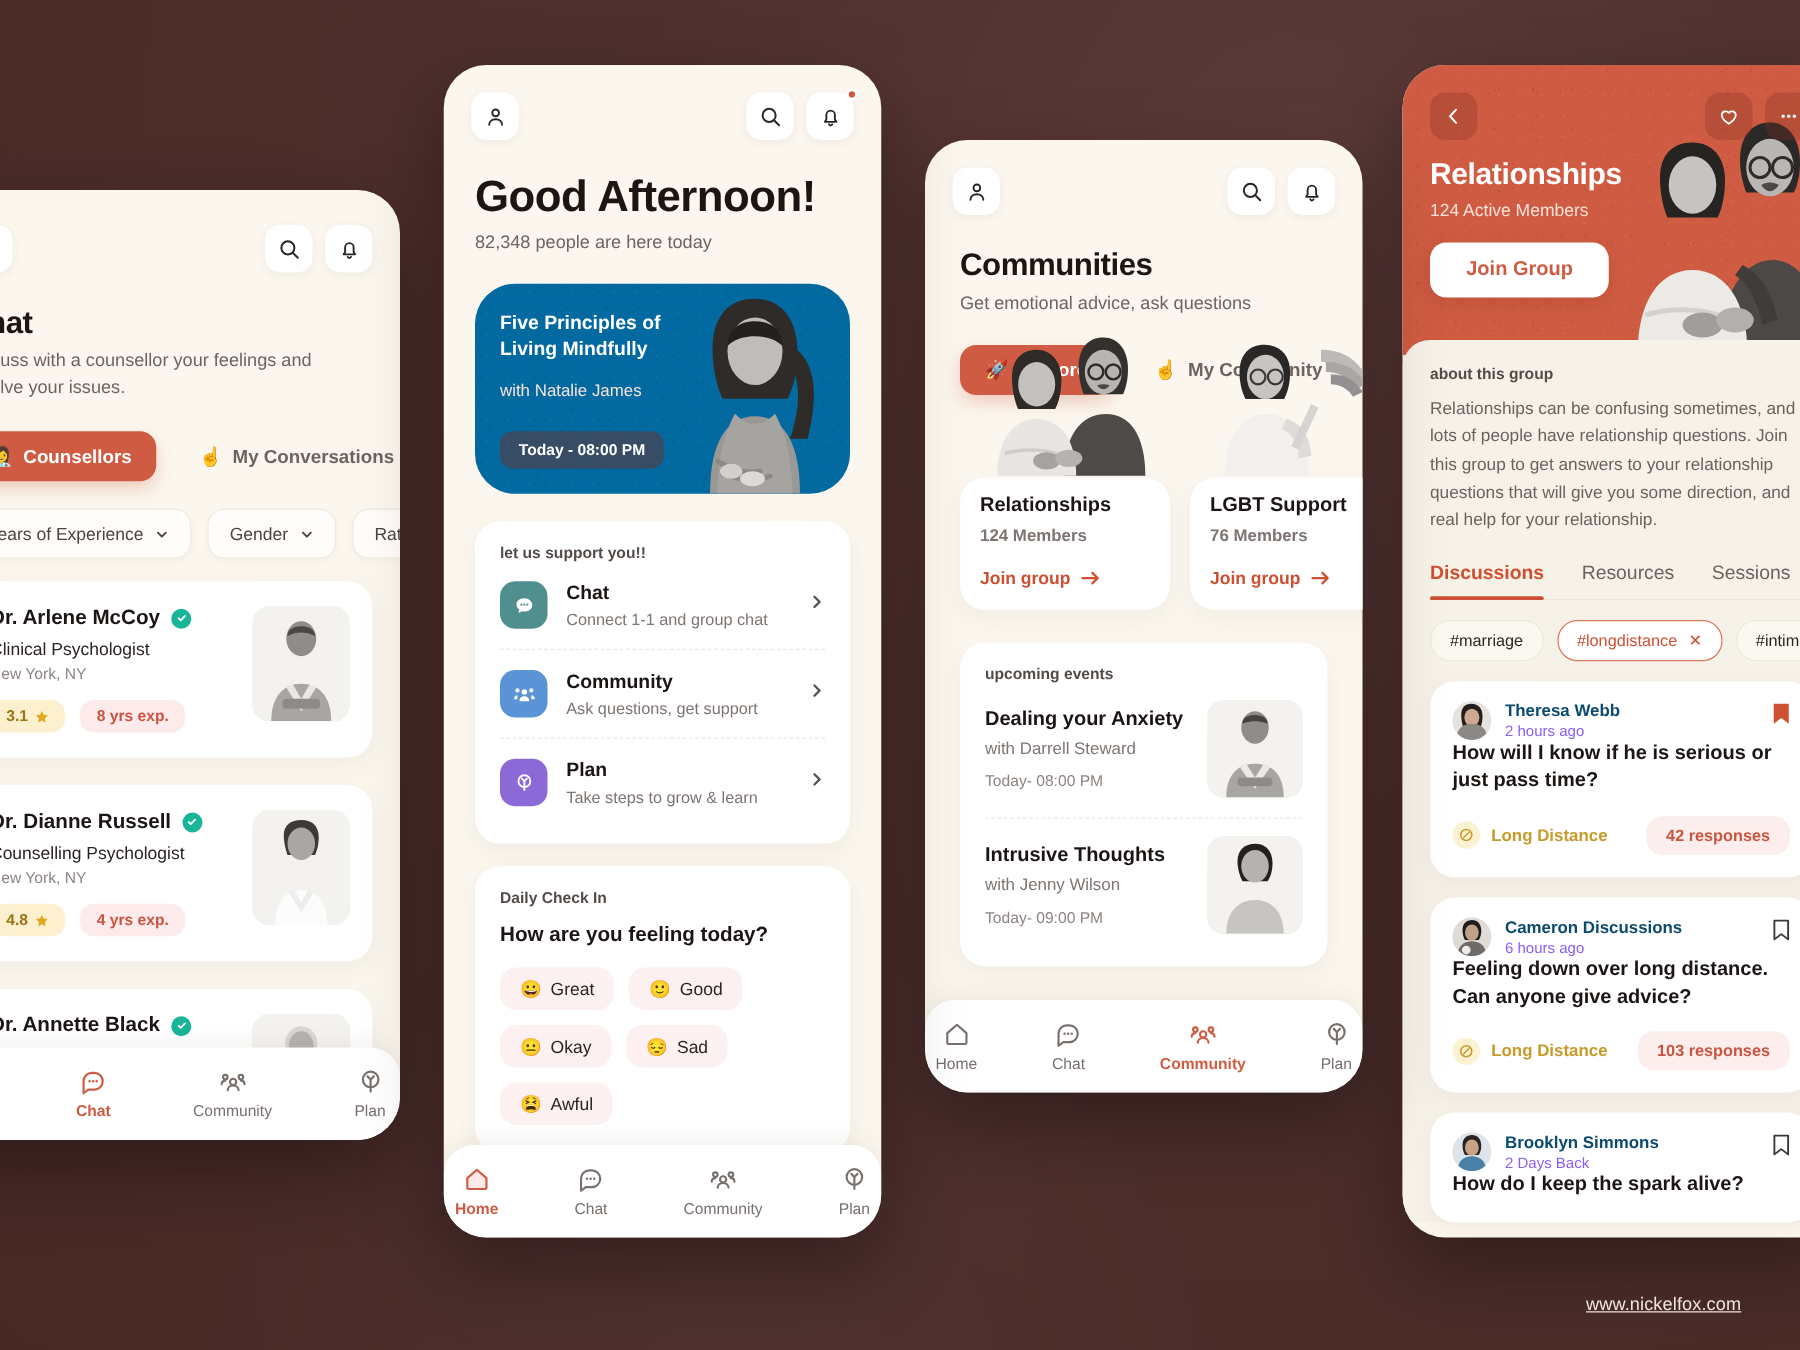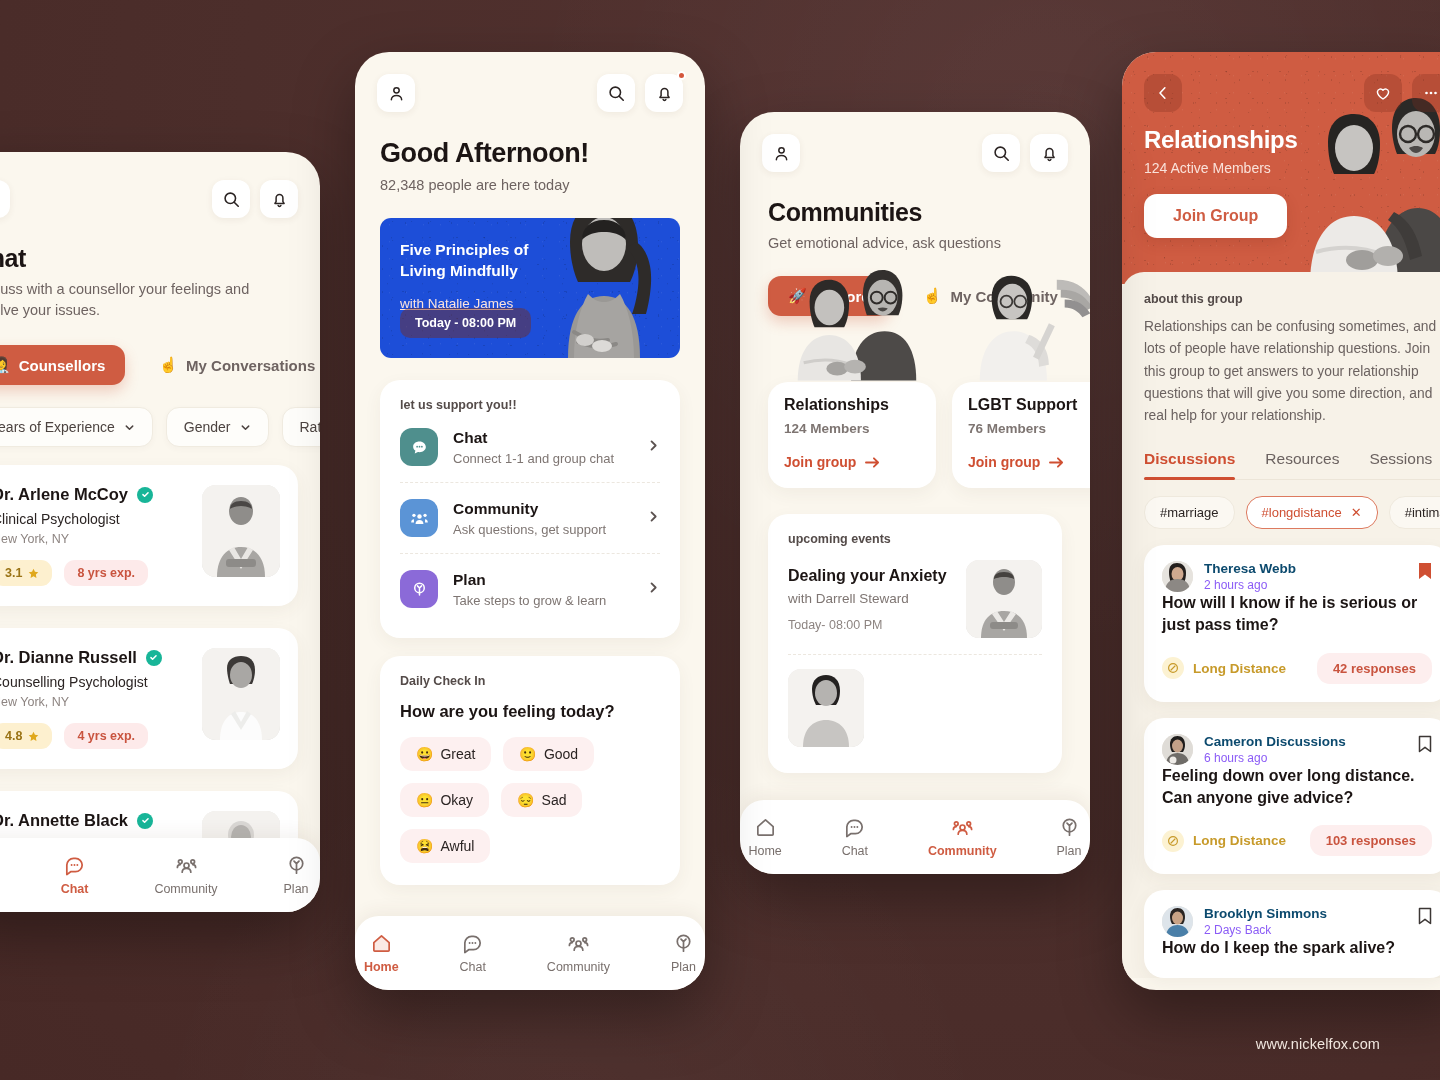--- a/index.html
+++ b/index.html
@@ -135,39 +135,39 @@
   }
   .nav-item { display: flex; flex-direction: column; align-items: center; gap: 5px; }
   .nav-item svg { width: 23px; height: 23px; }
   .nav-label { font-size: 12.5px; color: #79706d; }
   .nav-item.active .nav-label { color: #cf5c42; font-weight: bold; }
 
   
   #phone-home { left: 355px; top: 52px; width: 350px; height: 938px; z-index: 3; }
   .home-head { padding: 0 25px; margin-top: 26px; }
   .promo {
-    margin: 22px 25px 0 25px; height: 140px;
-    border-radius: 11px; position: relative; overflow: hidden;
-    background: #1d4ed8;
+    margin: 22px 25px 0 25px; height: 168px;
+    border-radius: 32px; position: relative; overflow: hidden;
+    background: #0369a1;
   }
   .noise {
     position: absolute; inset: 0;
     background-image:
       radial-gradient(circle at 12% 22%, rgba(0,0,0,0.13) 0.6px, transparent 0.8px),
       radial-gradient(circle at 38% 64%, rgba(0,0,0,0.12) 0.6px, transparent 0.8px),
       radial-gradient(circle at 67% 18%, rgba(0,0,0,0.12) 0.6px, transparent 0.8px),
       radial-gradient(circle at 85% 72%, rgba(0,0,0,0.13) 0.6px, transparent 0.8px),
       radial-gradient(circle at 22% 88%, rgba(0,0,0,0.1) 0.6px, transparent 0.8px),
       radial-gradient(circle at 55% 40%, rgba(255,255,255,0.07) 0.6px, transparent 0.8px);
     background-size: 23px 23px, 31px 31px, 19px 19px, 27px 27px, 35px 35px, 17px 17px;
     pointer-events: none;
   }
   .promo-text { position: relative; padding: 22px 20px; width: 63%; }
   .promo-title { font-size: 15.5px; font-weight: bold; color: #fff; line-height: 1.35; }
-  .promo-with { font-size: 13.5px; color: #fbe3dc; margin-top: 14px; text-decoration: underline; }
+  .promo-with { font-size: 13.5px; color: #fbe3dc; margin-top: 14px; }
   .promo-time {
     position: absolute; left: 20px; bottom: 20px;
     background: rgba(120,44,28,0.45); color: #fff;
     font-size: 12.5px; font-weight: bold;
     padding: 8px 15px; border-radius: 10px;
   }
   .promo-photo {
     position: absolute; right: 0px; bottom: 0; width: 150px; height: 168px;
     overflow: hidden;
   }
@@ -274,22 +274,22 @@
     width: 22px; height: 22px; border-radius: 50%; background: #fcf2d2;
     display: flex; align-items: center; justify-content: center; flex: none;
   }
   .topic-ic svg { width: 12px; height: 12px; }
   .p-resp {
     background: #fdeeee; color: #c9543f; font-size: 13px; font-weight: bold;
     padding: 8px 16px; border-radius: 13px;
   }
 
   .watermark {
-    position: absolute; right: 60px; bottom: 28px;
-    color: #f0e6de; font-size: 14.5px; letter-spacing: 0.1px;
+    position: absolute; right: 47px; bottom: 28px;
+    color: #f0e6de; font-size: 14.5px; letter-spacing: 0.1px; text-decoration: underline;
   }
 
   
   .ph { position: absolute; inset: 0; background: linear-gradient(160deg,#efeeec 0%,#dedcd9 100%); }
   .ph svg { position: absolute; inset: 0; width: 100%; height: 100%; }
 </style>
 </head>
 <body>
 
 <div class="stage">
@@ -521,21 +521,21 @@
             <span class="dot-badge"></span>
             <svg viewBox="0 0 24 24" fill="none" stroke="#2b2423" stroke-width="1.9">
               <path d="M6.2 17h11.6l-1.5-2.3V10a4.3 4.3 0 10-8.6 0v4.7L6.2 17z" stroke-linejoin="round"></path>
                 <path d="M10.3 19.5a1.8 1.8 0 003.4 0" stroke-linecap="round"></path>
             </svg>
           </div>
         </div>
       </div>
 
       <div class="home-head">
-        <div class="h-title" style="font-size:27px;">Good Afternoon!</div>
+        <div class="h-title" style="font-size:35px;">Good Afternoon!</div>
         <div class="h-sub">82,348 people are here today</div>
       </div>
 
       <div class="promo">
         <div class="noise"></div>
         <div class="promo-photo">
           <svg viewBox="0 0 150 168" preserveAspectRatio="xMidYMax meet">
             <path d="M40 52c0-26 13-40 34-40s34 16 34 44c0 22-8 36-8 36H48s-8-16-8-40z" fill="#2e2b29"></path>
             <ellipse cx="74" cy="54" rx="22" ry="27" fill="#bfbdba"></ellipse>
             <path d="M74 30c-14 0-22 8-22 20 0 0 6-8 22-8s22 8 22 8c0-12-8-20-22-20z" fill="#232120"></path>
@@ -793,20 +793,25 @@
                 <path d="M38 12c7 0 10 3 10 7 0 0-4-2-10-2s-10 2-10 2c0-4 3-7 10-7z" fill="#45423f"></path>
                 <path d="M15 78c0-18 9-27 23-27s23 9 23 27z" fill="#a8a6a3"></path>
                 <path d="M31 51l7 11 7-11 5 3-12 17-12-17z" fill="#eceae7"></path>
                 <rect x="24" y="62" width="28" height="7" rx="3" fill="#8d8b88"></rect>
               </svg>
             </div>
           </div>
         </div>
 
         <div class="event-row">
+          <div>
+            <div class="ev-title">Intrusive Thoughts</div>
+            <div class="ev-with">with Jenny Wilson</div>
+            <div class="ev-time">Today- 09:00 PM</div>
+          </div>
           <div class="ev-photo">
             <div class="ph">
               <svg viewBox="0 0 76 78" preserveAspectRatio="xMidYMax meet">
                 <rect width="76" height="78" fill="#f4f2ef"></rect>
                 <path d="M24 20c0-9 6-14 14-14s14 5 14 16c0 9-4 14-4 14H28s-4-7-4-16z" fill="#232120"></path>
                 <ellipse cx="38" cy="24" rx="11" ry="13" fill="#b5b3b0"></ellipse>
                 <path d="M15 78c0-18 10-27 23-27s23 9 23 27z" fill="#c7c5c2"></path>
               </svg>
             </div>
           </div>

